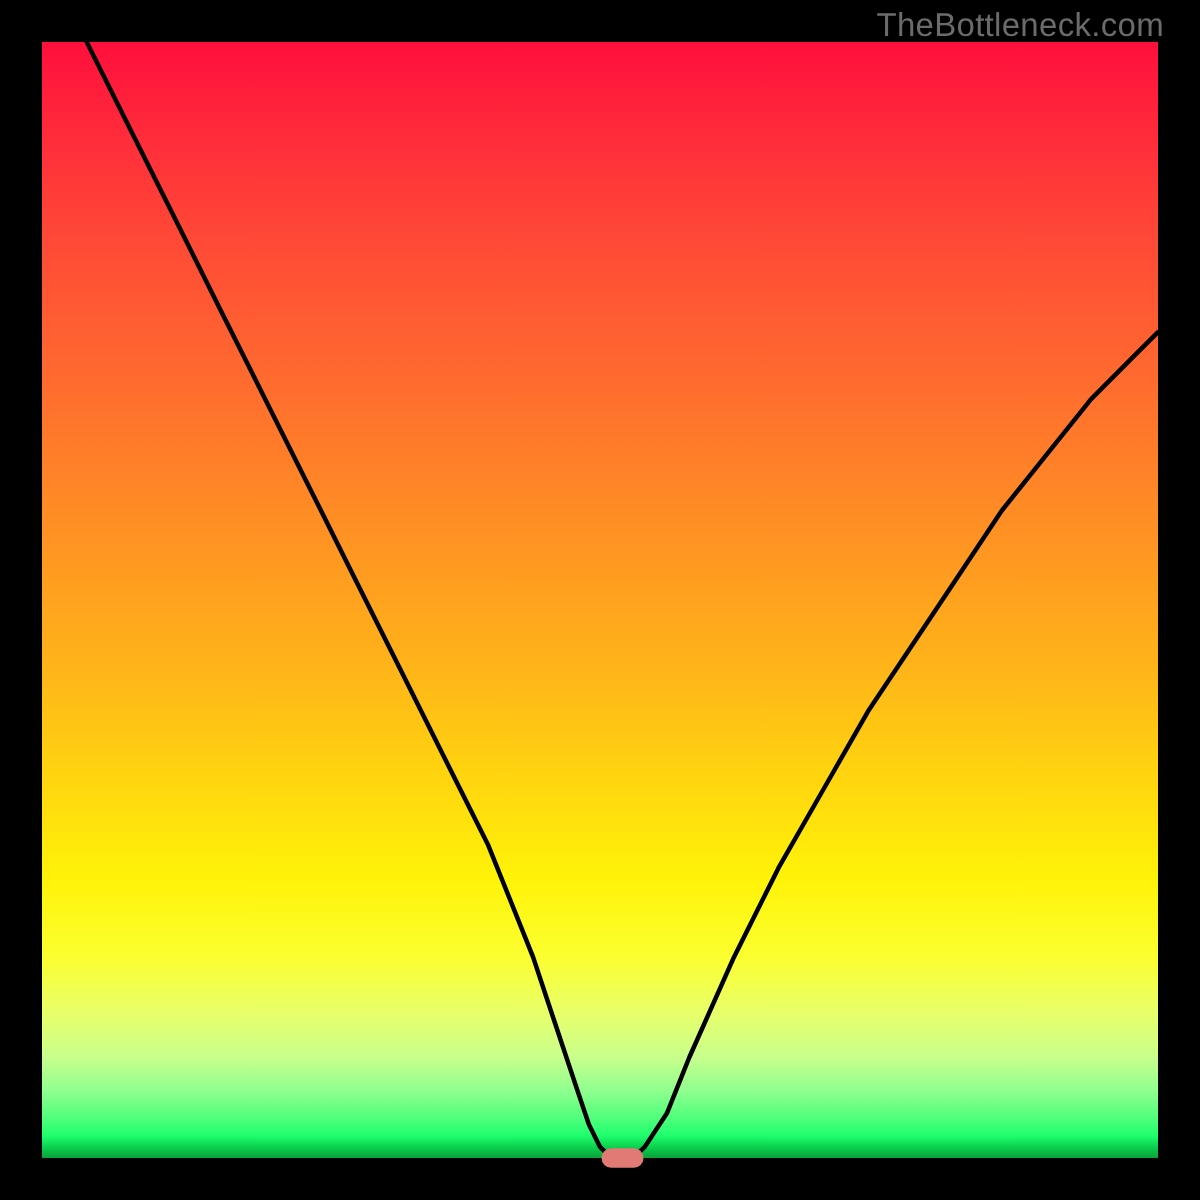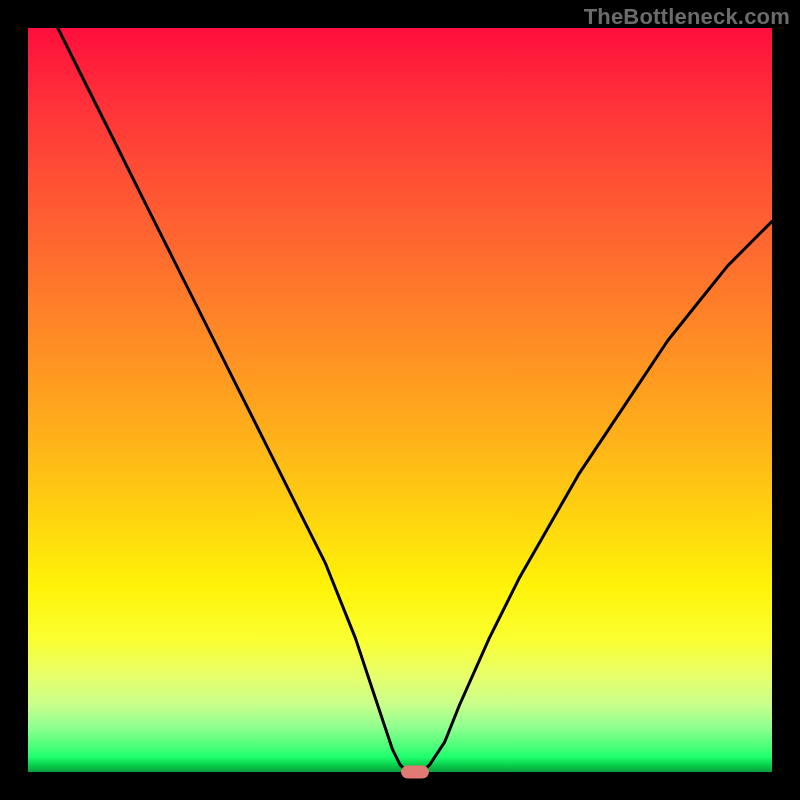--- a/index.html
+++ b/index.html
@@ -40,24 +40,24 @@
       #8fff8f 94%,
       #4dff7a 96.5%,
       #1fff6e 98%,
       #0bd24e 99%,
       #09a03a 100%
     );
   }
   .watermark {
     position: absolute;
     top: 4px;
-    right: 10px;
+    right: 24px;
     color: #6b6b6b;
     font-size: 22px;
-    font-weight: 700;
+    font-weight: 400;
     letter-spacing: 0.2px;
     user-select: none;
   }
   svg.curve {
     position: absolute;
     left: 0;
     top: 0;
     width: 744px;
     height: 744px;
     overflow: visible;

